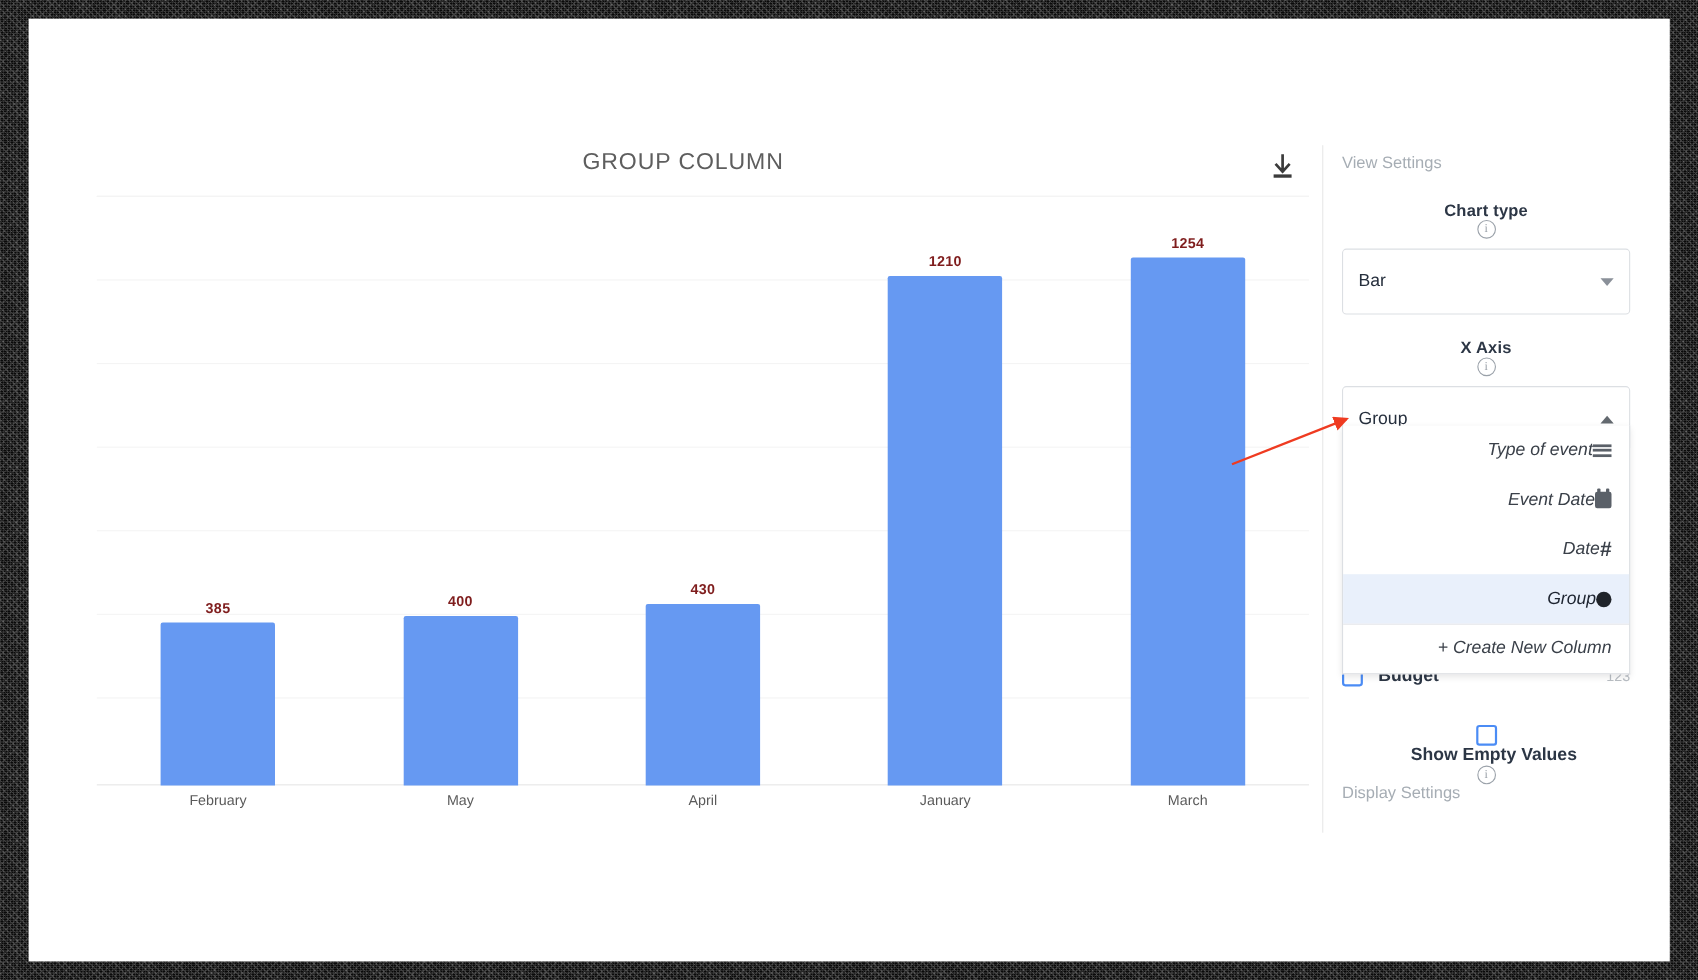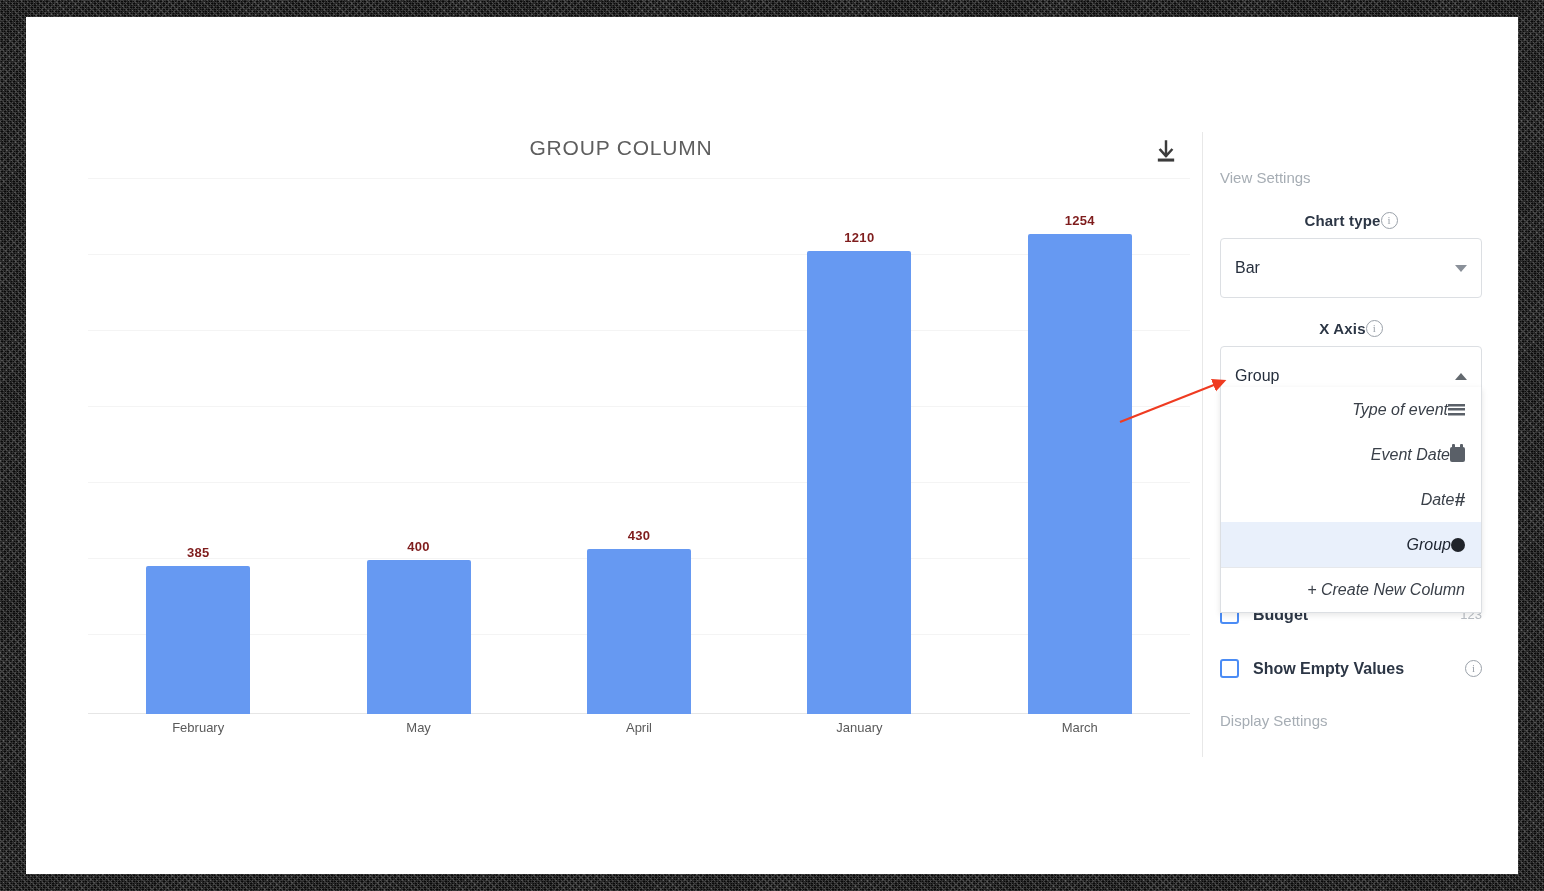--- a/index.html
+++ b/index.html
@@ -131,33 +131,34 @@
   #divider {
     position: absolute;
     left: 1176px; top: 115px;
     width: 1px; height: 625px;
     background: #e8e8e8;
   }
 
   
   #sidebar {
     position: absolute;
-    left: 1194px; top: 152px;
+    left: 1194px; top: 123px;
     width: 262px;
   }
   .section-label {
     font-size: 15px;
     color: #a6adb4;
     margin-bottom: 26px;
   }
   .field-row {
     display: flex;
     align-items: center;
     justify-content: center;
     margin-bottom: 9px;
+    flex-direction: column;
   }
   .field-label {
     font-size: 15px;
     font-weight: bold;
     color: #2c3645;
     letter-spacing: .2px;
   }
   .info-icon {
     width: 17px; height: 17px;
     border: 1.4px solid #9aa1a9;
@@ -279,20 +280,21 @@
   }
   .cb-hint { font-size: 13px; color: #b9bec4; }
 
   #show-empty-row {
     position: absolute;
     left: 1194px; top: 642px;
     width: 262px;
     display: flex;
     align-items: center;
     z-index: 10;
+    flex-direction: column;
   }
   #display-settings {
     position: absolute;
     left: 1194px; top: 695px;
     font-size: 15px;
     color: #a6adb4;
     z-index: 10;
   }
 
   

